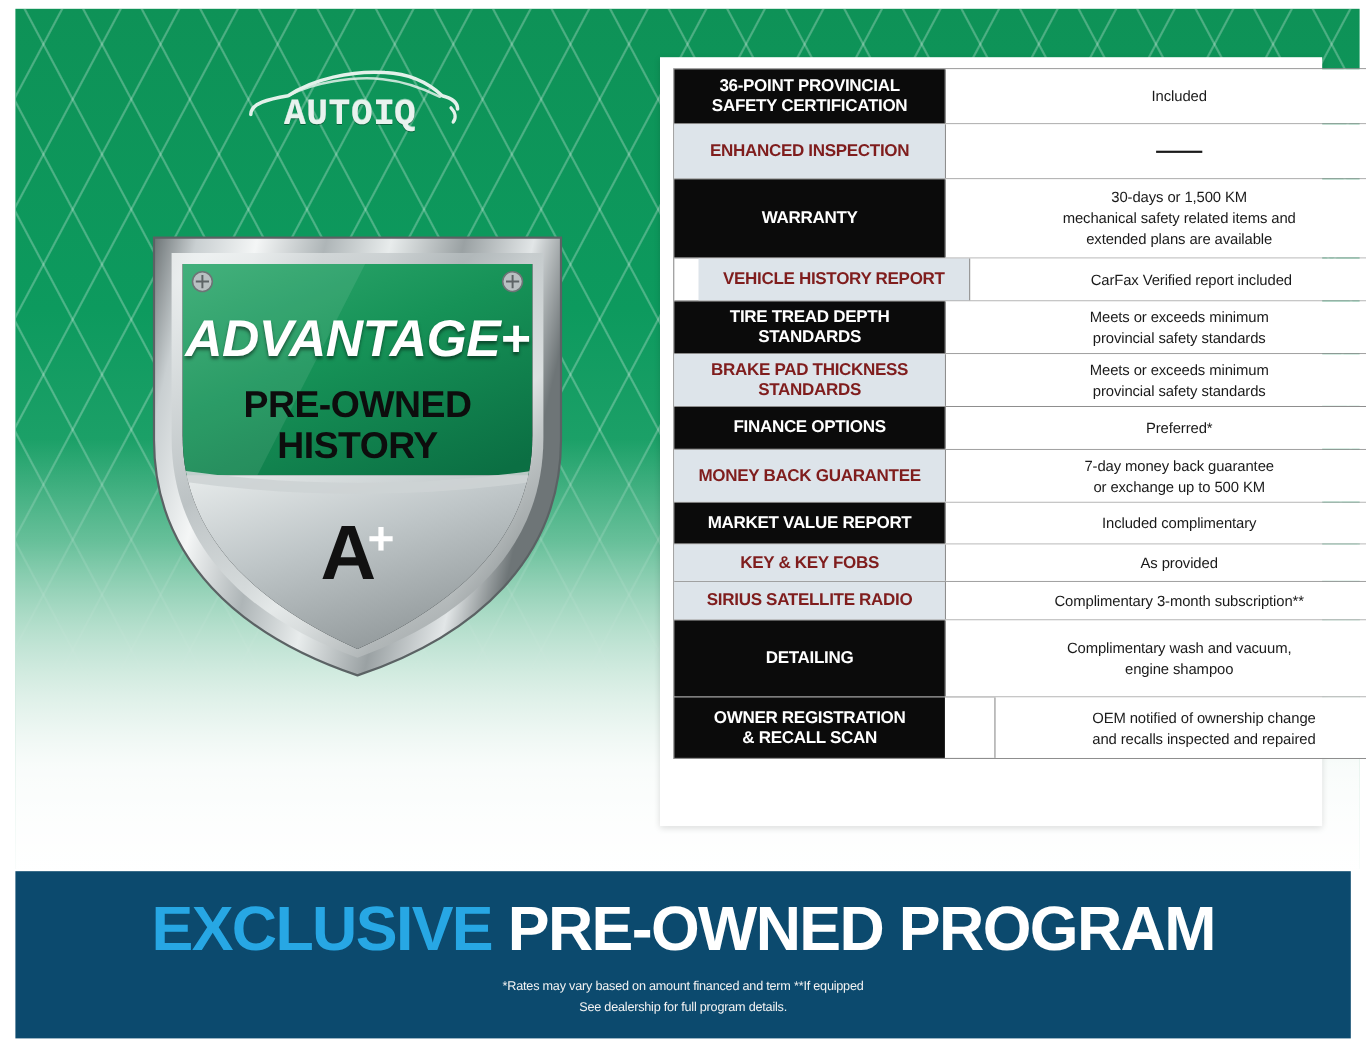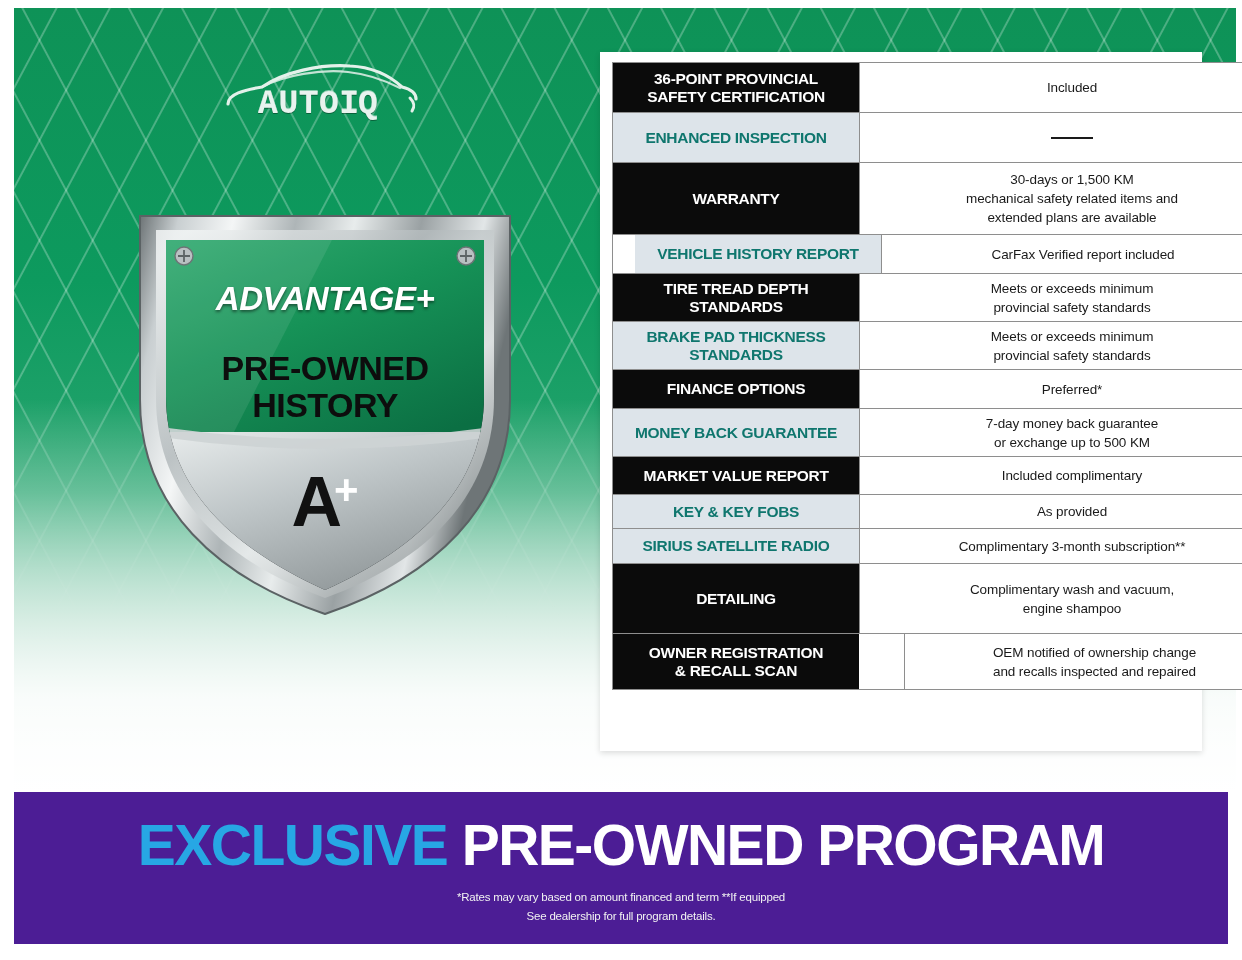--- a/index.html
+++ b/index.html
@@ -97,21 +97,21 @@
     left: 0; top: 0; width: 422px; height: 418px;
     pointer-events: none;
   }
   .t-advantage {
     position: absolute;
     top: 80px; left: 0; width: 422px;
     text-align: center;
     font-family: "Liberation Sans", sans-serif;
     font-weight: 700;
     font-style: italic;
-    font-size: 33px;
+    font-size: 47px;
     letter-spacing: -0.5px;
     color: #ffffff;
     text-shadow: 0 2px 3px rgba(0,0,0,0.45);
   }
   .t-preowned {
     position: absolute;
     top: 150px; left: 0; width: 422px;
     text-align: center;
     font-family: "Liberation Sans", sans-serif;
     font-weight: 700;
@@ -175,21 +175,21 @@
     justify-content: center;
     text-align: center;
     font-family: "Liberation Sans", sans-serif;
     font-weight: 700;
     font-size: 15.5px;
     line-height: 18px;
     letter-spacing: -0.3px;
     padding: 4px 6px;
   }
   .tlabel.dark  { background: #0b0b0b; color: #ffffff; }
-  .tlabel.light { background: #dde4ea; color: #0f766e; }
+  .tlabel.light { background: #dde4ea; color: #7f1d1d; }
 
   .tvalue {
     flex: 1 1 auto;
     display: flex;
     align-items: center;
     justify-content: center;
     text-align: center;
     background: #ffffff;
     color: #1a1a1a;
     font-family: "Liberation Sans", sans-serif;
@@ -207,21 +207,21 @@
     background: #1a1a1a;
   }
 
   
   .banner {
     position: absolute;
     left: 14px;
     top: 792px;
     width: 1214px;
     height: 152px;
-    background: #4c1d95;
+    background: #0c4a6e;
   }
   .banner-title {
     position: absolute;
     left: 0; top: 20px; width: 1214px;
     text-align: center;
     font-family: "Liberation Sans", sans-serif;
     font-weight: 700;
     font-size: 57px;
     letter-spacing: -1.5px;
     white-space: nowrap;

